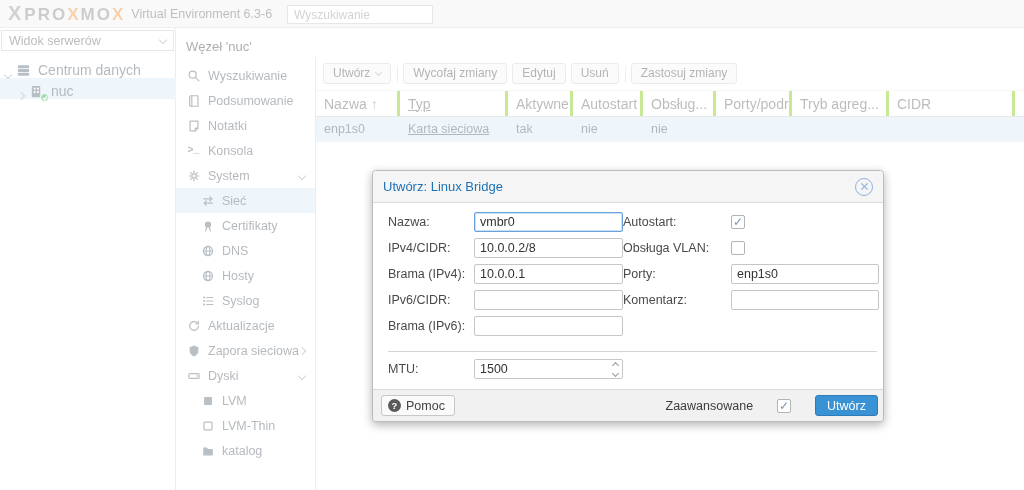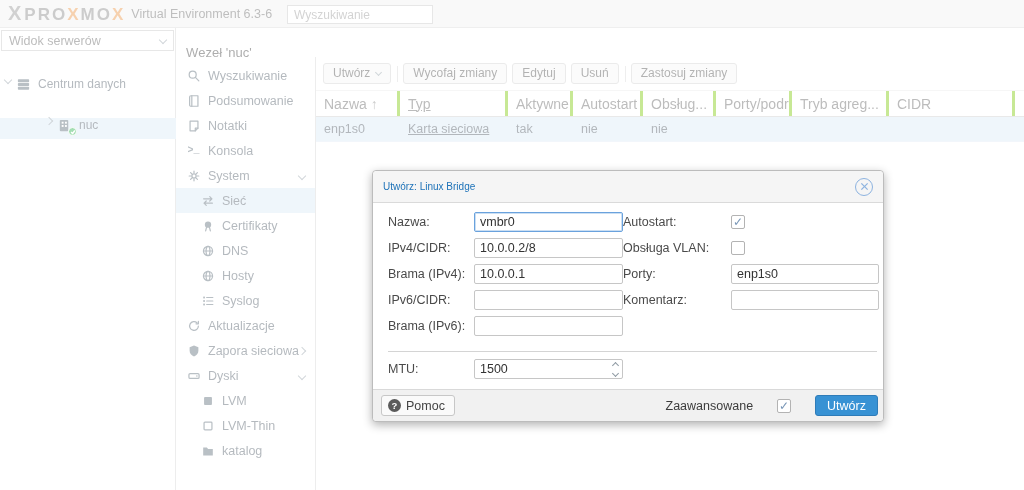--- a/index.html
+++ b/index.html
@@ -21,33 +21,33 @@
   .search-box::placeholder { color:#9d9d9d; }
 
   
   .leftpanel { position:absolute; left:0; top:28px; width:176px; height:462px;
                background:#fff; border-right:1px solid #d7d7d7; }
   .viewselect { position:absolute; left:1px; top:2px; width:173px; height:21px;
                 border:1px solid #c9c9c9; background:#fff; color:#6a6a6a;
                 display:flex; align-items:center; padding:0 7px; font-size:12.5px; }
   .viewselect .chev { margin-left:auto; margin-top:-2px; }
   .tree { position:absolute; left:0; top:29px; width:176px; }
-  .tree-row { height:21px; display:flex; align-items:flex-start; font-size:12px; color:#5a6570;margin-top:20px; }
-  .tree-row.selected { background:#dcebf7;padding-left:28px; }
+  .tree-row { height:21px; display:flex; align-items:flex-end; font-size:14px; color:#5a6570; }
+  .tree-row.selected { background:#dcebf7; }
   .tree-row .caret { margin-left:5px; }
   .tree-row.lvl2 .caret { margin-left:18px; }
   .tico { width:17px; height:15px; margin:0 5px 0 5px; position:relative; flex:0 0 auto; }
 
   .chev { display:inline-block; width:6px; height:6px;
           border-right:1.4px solid #9aa5ad; border-bottom:1.4px solid #9aa5ad; }
   .chev.down { transform:rotate(45deg); }
   .chev.right { transform:rotate(-45deg); }
 
   
-  .nodeheader { position:absolute; left:176px; top:38px; width:848px; height:29px;
+  .nodeheader { position:absolute; left:176px; top:32px; width:848px; height:29px;
                 background:#fff; border-bottom:1px solid #d7d7d7; display:flex; align-items:center;
                 padding-left:10px; color:#4a4a4a; font-size:13px; }
 
   
   .menupanel { position:absolute; left:176px; top:57px; width:140px; height:433px;
                background:#fff; border-right:1px solid #d7d7d7; padding-top:6px; }
   .mitem { height:25px; display:flex; align-items:center; padding-left:10px;
            color:#5a6570; font-size:12.5px; position:relative; }
   .mitem.indent { padding-left:24px; }
   .mitem.selected { background:#dcebf7; }
@@ -79,21 +79,21 @@
 
   
   .mask { position:absolute; inset:0; background:rgba(255,255,255,0.55); z-index:50; }
 
   
   .dialog { position:absolute; left:372px; top:170px; width:512px; height:252px; z-index:60;
             background:#fff; border:1px solid #bcbcbc; border-radius:4px;
             box-shadow:0 3px 10px rgba(0,0,0,0.3); }
   .dlg-header { height:32px; background:#f5f5f5; border-bottom:1px solid #dadada;
                 border-radius:4px 4px 0 0; display:flex; align-items:center; padding:0 10px; }
-  .dlg-title { color:#1d72b8; font-size:10px; }
+  .dlg-title { color:#1d72b8; font-size:13px; }
   .dlg-close { margin-left:auto; width:18px; height:18px; border:1px solid #8db3e0; border-radius:50%;
                display:flex; align-items:center; justify-content:center; color:#8db3e0; }
   .dlg-close svg { stroke:#8db3e0; stroke-width:1.4; }
 
   .formgrid { display:grid; grid-template-columns:86px 149px 108px 148px;
               margin:9px 6px 0 15px; row-gap:6px; align-items:center; }
   .flabel { color:#4a4a4a; font-size:12.5px; }
   .flabel.r { }
   .finput { width:100%; height:20px; border:1px solid #c6c6c6; border-radius:2px; padding:0 5px;
             font-size:12.5px; color:#333; font-family:"Liberation Sans",sans-serif; background:#fff; }

